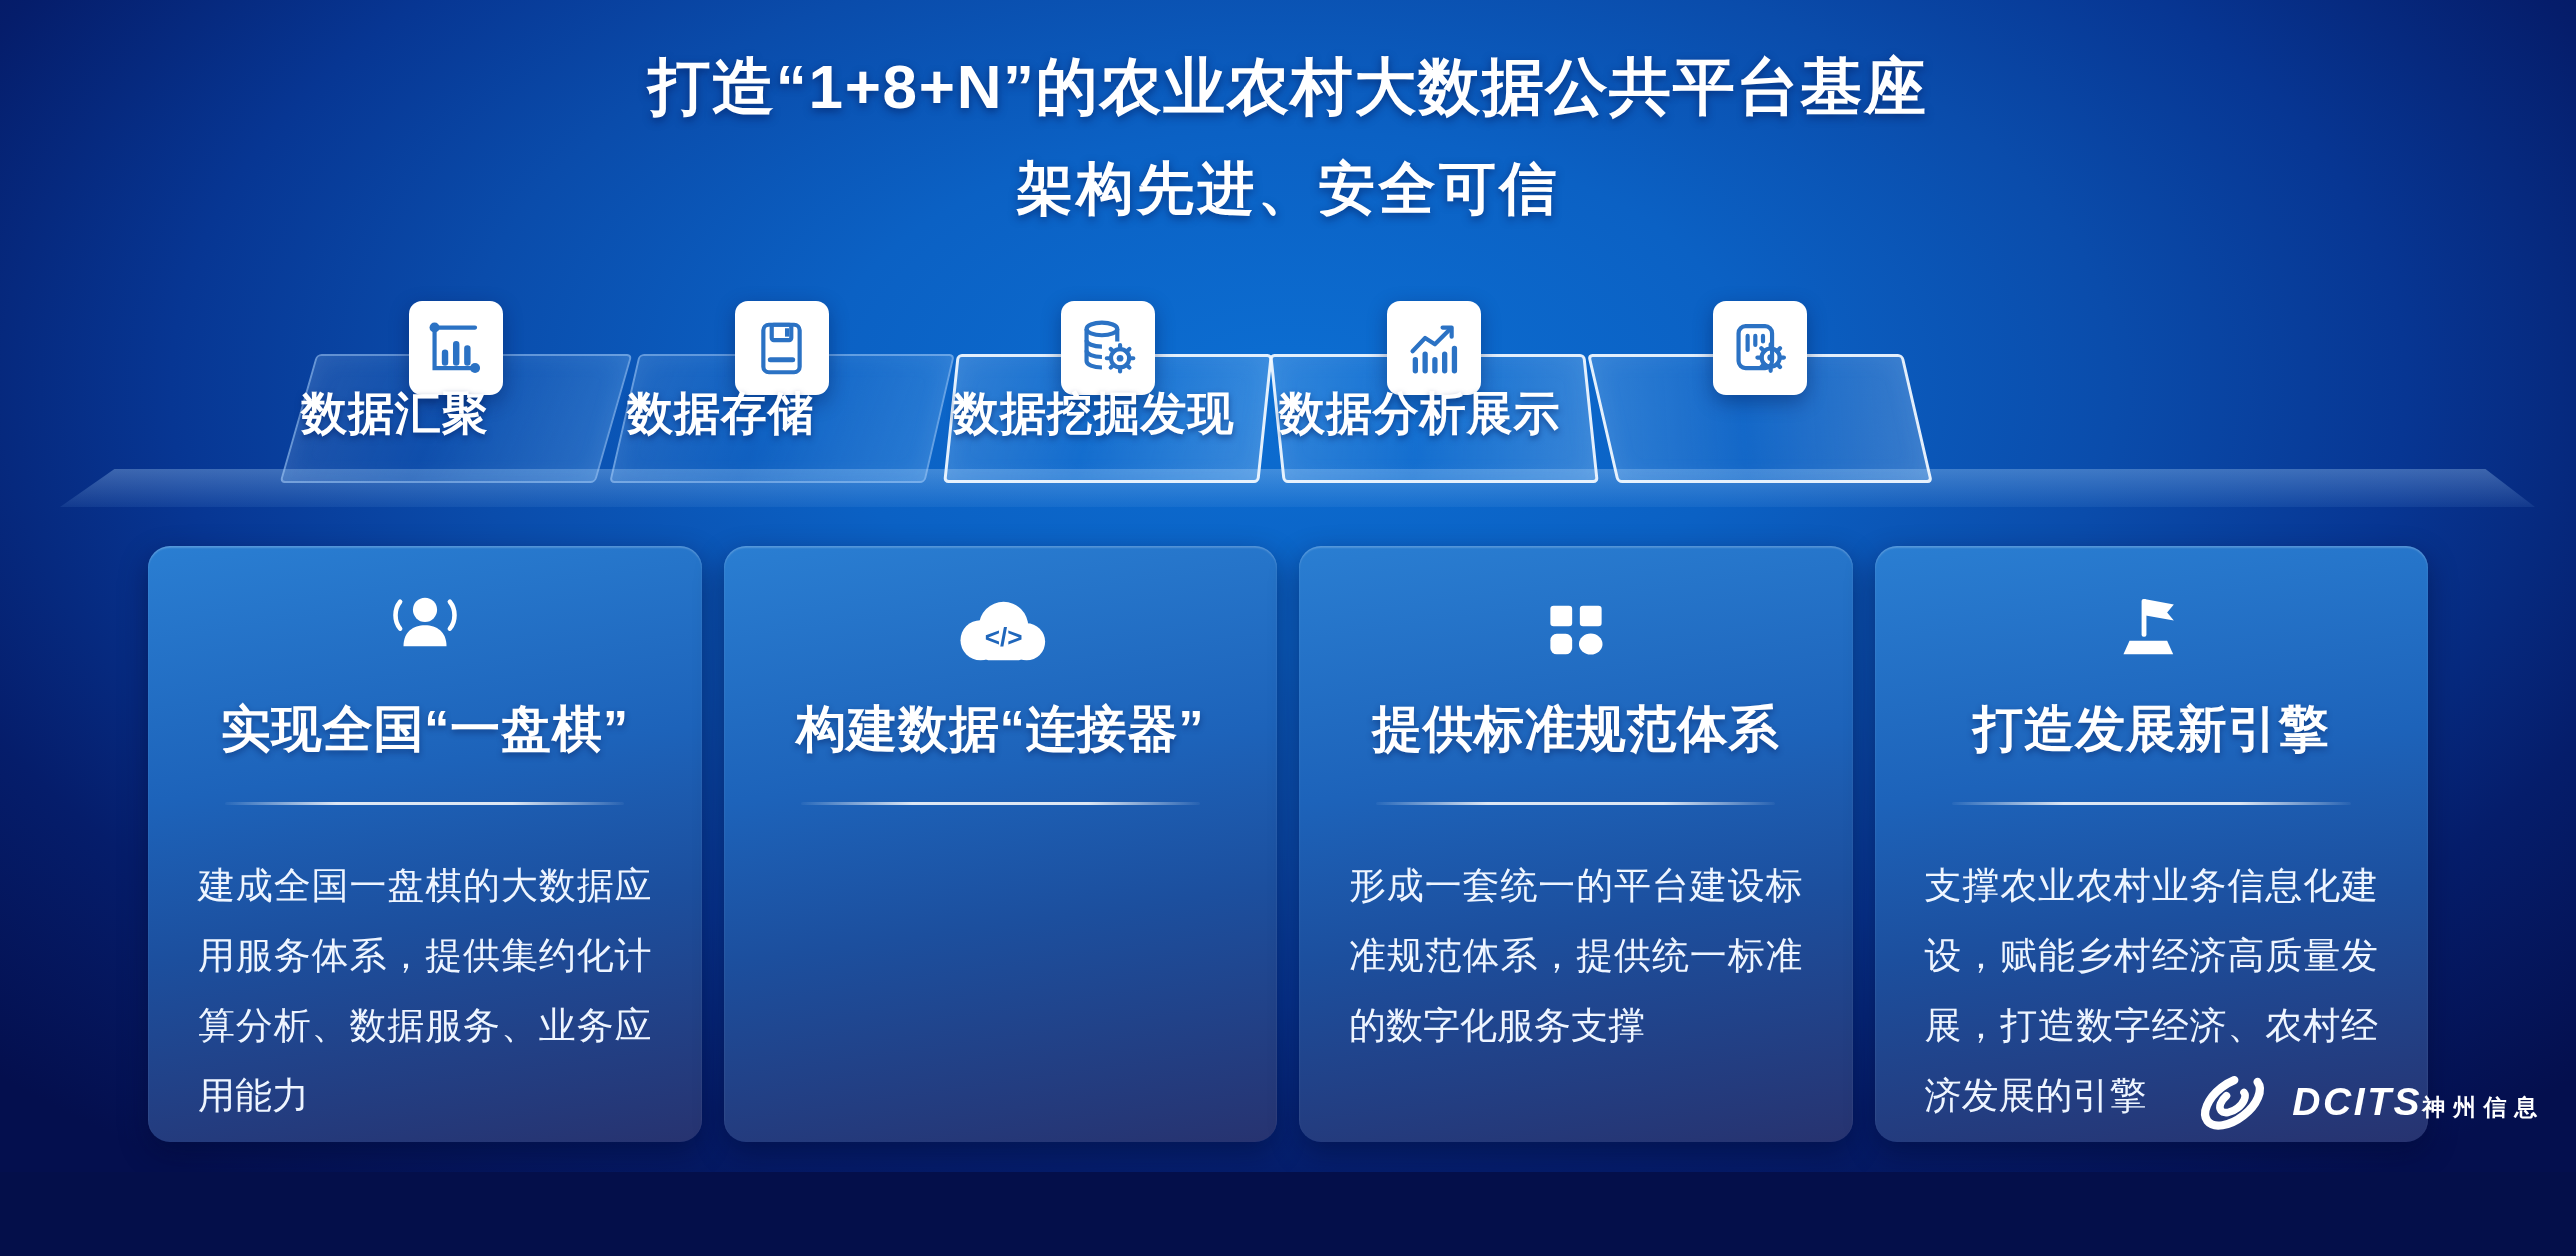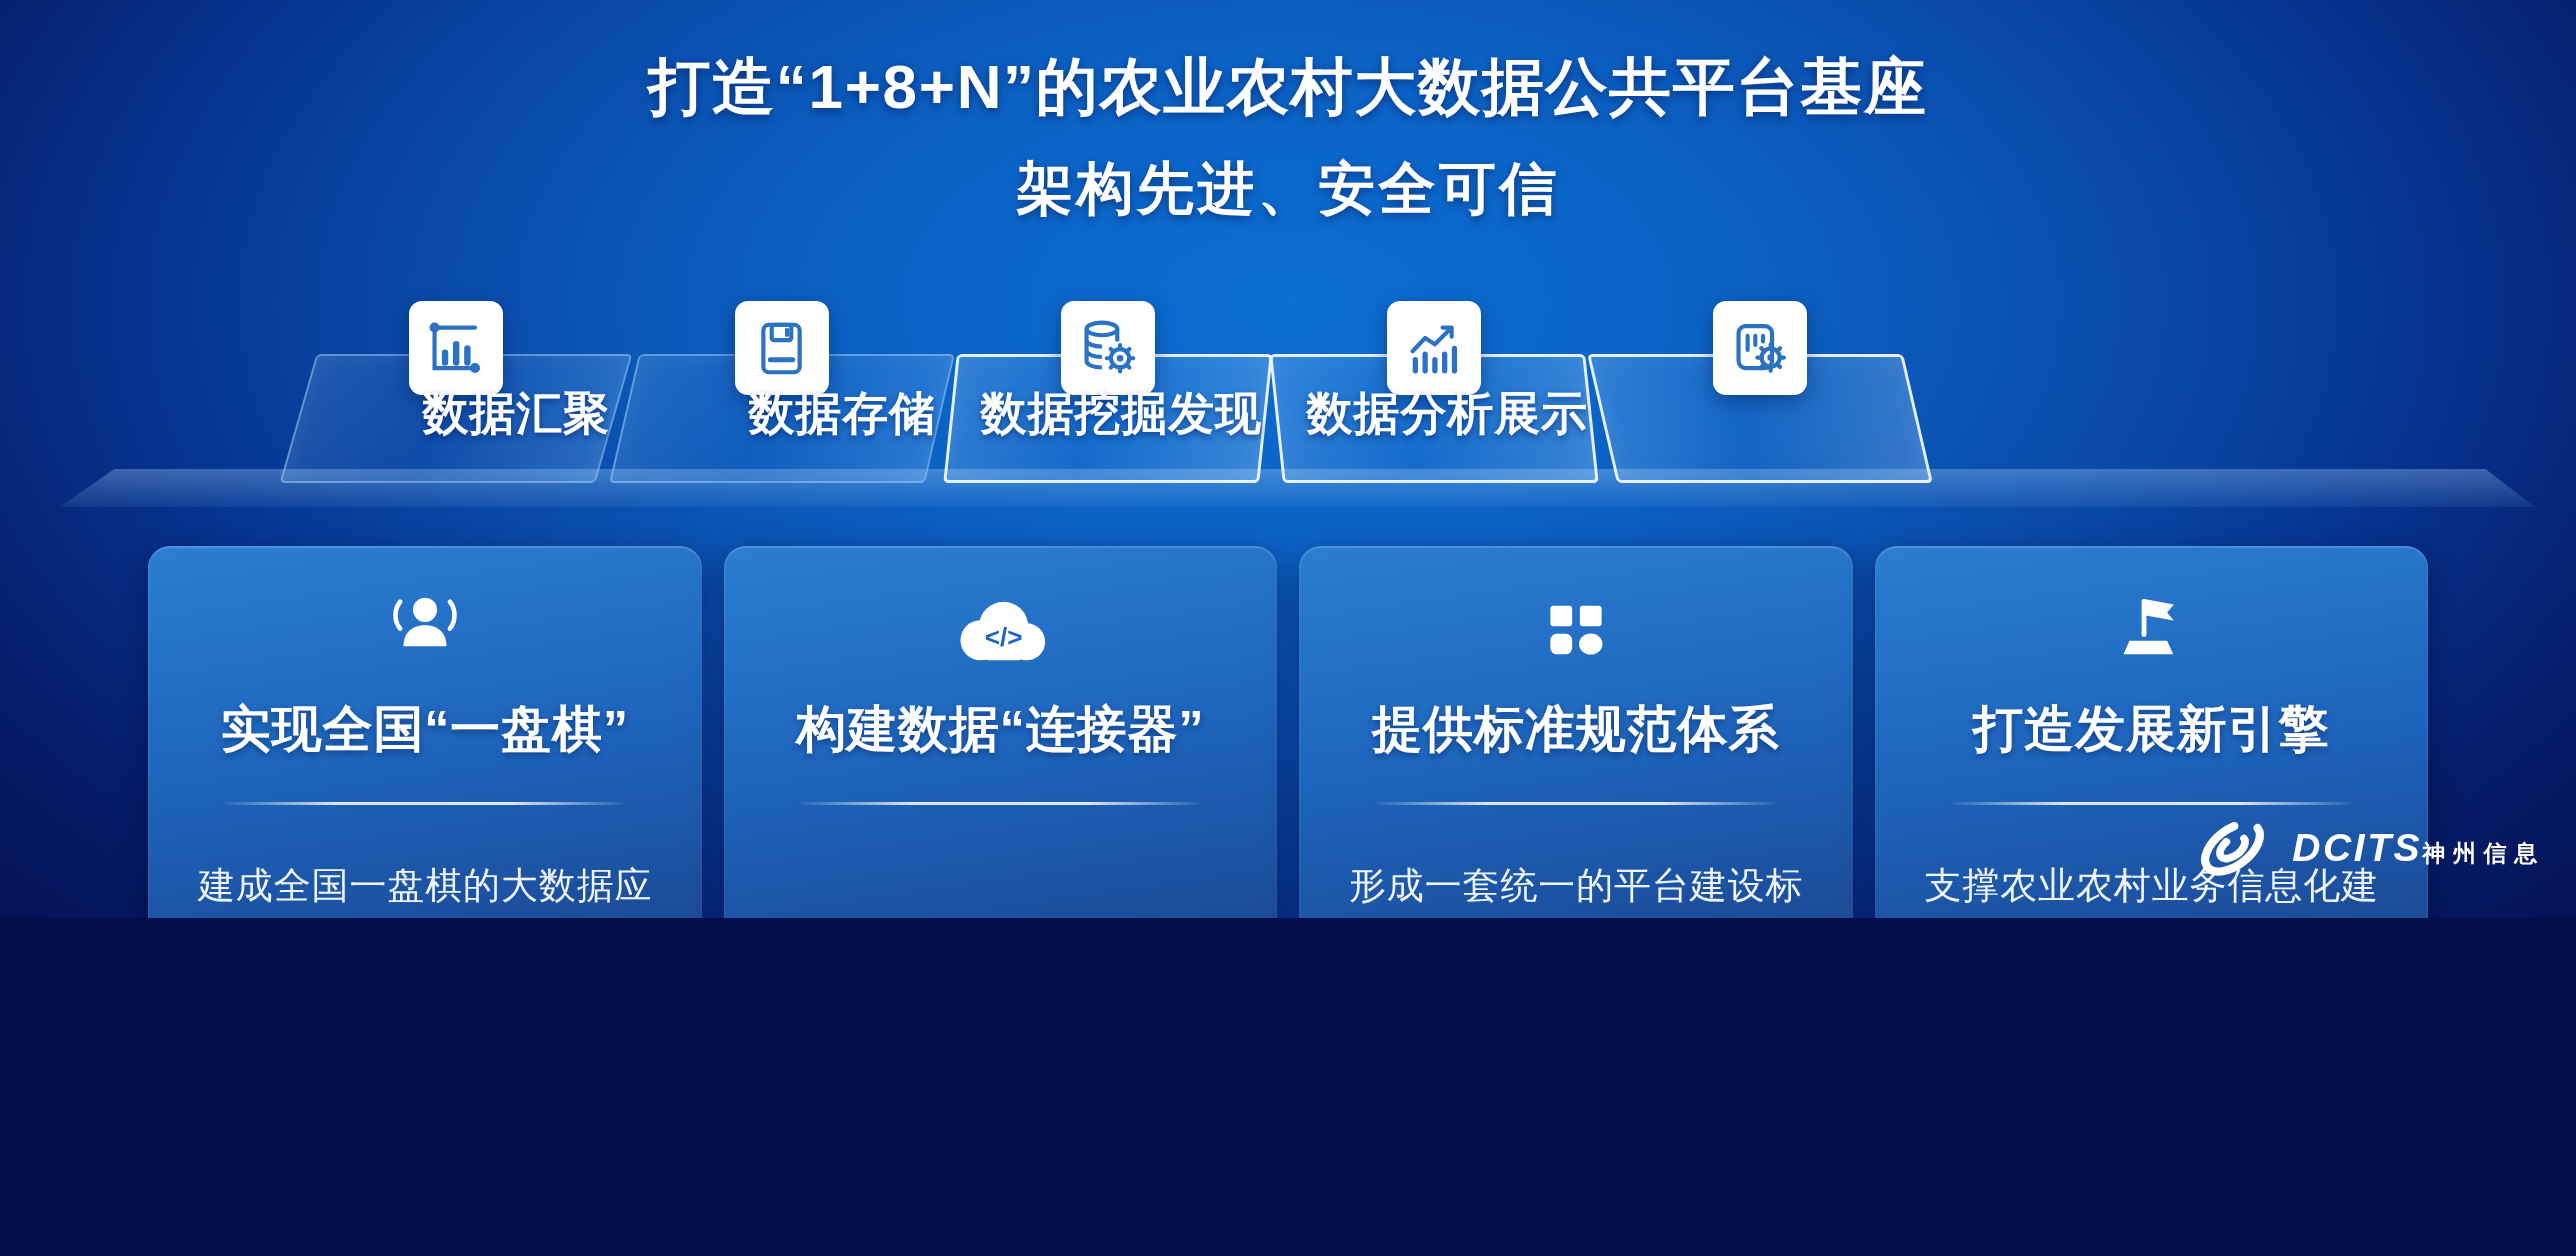--- a/index.html
+++ b/index.html
@@ -1,17 +1,17 @@
 <!DOCTYPE html>
 <html style="font-size:13.7px"><head>
 <meta charset="utf-8">
 <style>
   html,body{margin:0;padding:0;background:#040f4a;}
   .slide{
-    position:relative;width:2576px;height:918px;overflow:hidden;
+    position:relative;width:2576px;height:1172px;overflow:hidden;
     font-family:"Liberation Sans","DejaVu Sans",sans-serif;color:#fff;
     background:
       radial-gradient(1803px 987px at 50% 33%,
         #0c6ed2 0%, #0b61c4 26%, #0a4cab 46%, #073693 62%,
         #051d6b 80%, #040f4e 100%);
   }
   
   .title-block{position:absolute;top:45px;left:0;width:100%;text-align:center;z-index:5;}
   .title-line1{font-size:62px;font-weight:bold;letter-spacing:1.7px;text-shadow:0 3.4px 8.6px rgba(0,20,80,.55);}
   .title-line2{margin-top:22px;font-size:57px;font-weight:bold;letter-spacing:3.4px;text-shadow:0 3.4px 8.6px rgba(0,20,80,.55);}
@@ -38,21 +38,21 @@
   .step:nth-child(3) .step-panel{transform:skewX(-6deg);}
   .step:nth-child(4) .step-panel{transform:skewX(6deg);}
   .step:nth-child(5) .step-panel{transform:skewX(13deg);}
   .step:nth-child(6) .step-panel{transform:skewX(16deg);}
   .step-icon{
     position:relative;z-index:3;width:94px;height:94px;margin:0 auto;background:#fff;
     border-radius:13px;display:flex;align-items:center;justify-content:center;
     box-shadow:0 6.9px 19px rgba(0,18,70,.38);
   }
   .step-label{
-    position:absolute;z-index:3;top:82px;left:0;width:100%;text-align:right;
+    position:absolute;z-index:3;top:82px;left:0;width:100%;text-align:left;
     font-size:46px;font-weight:bold;white-space:nowrap;letter-spacing:0.9px;
     text-shadow:0 2.6px 6.9px rgba(0,30,95,.55);
   }
   
   .cards-row{position:absolute;top:546px;left:148px;right:148px;display:flex;gap:22px;z-index:4;}
   .card{
     flex:1;height:596px;border-radius:22px;padding:39px 50px 0;box-sizing:border-box;
     background:linear-gradient(172deg,#2a7ed2 0%,#1d63ba 38%,#1c4f9e 62%,#273370 100%);
     box-shadow:0 10.3px 29px rgba(0,8,48,.45), inset 0 1.7px 1.7px rgba(255,255,255,.22);
   }

